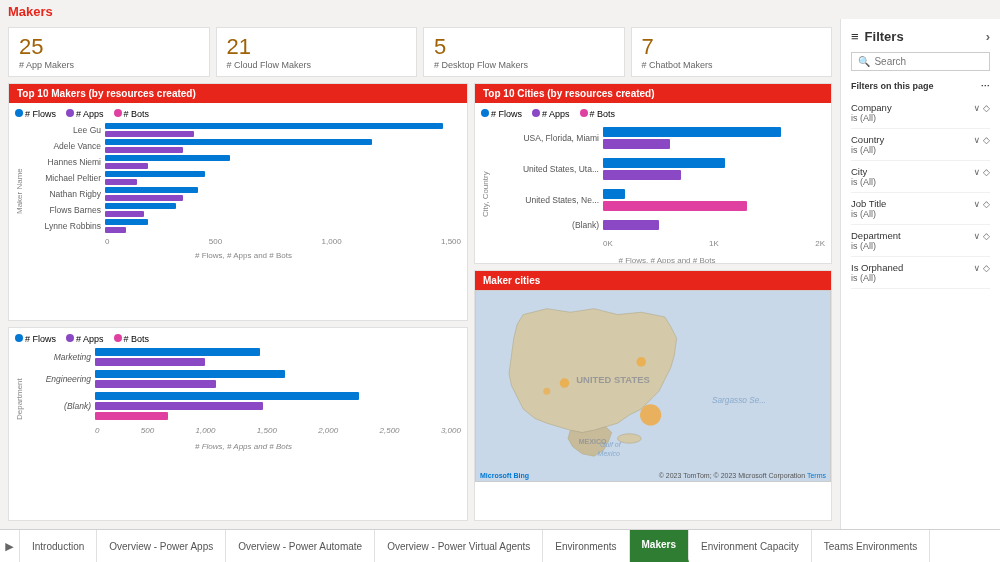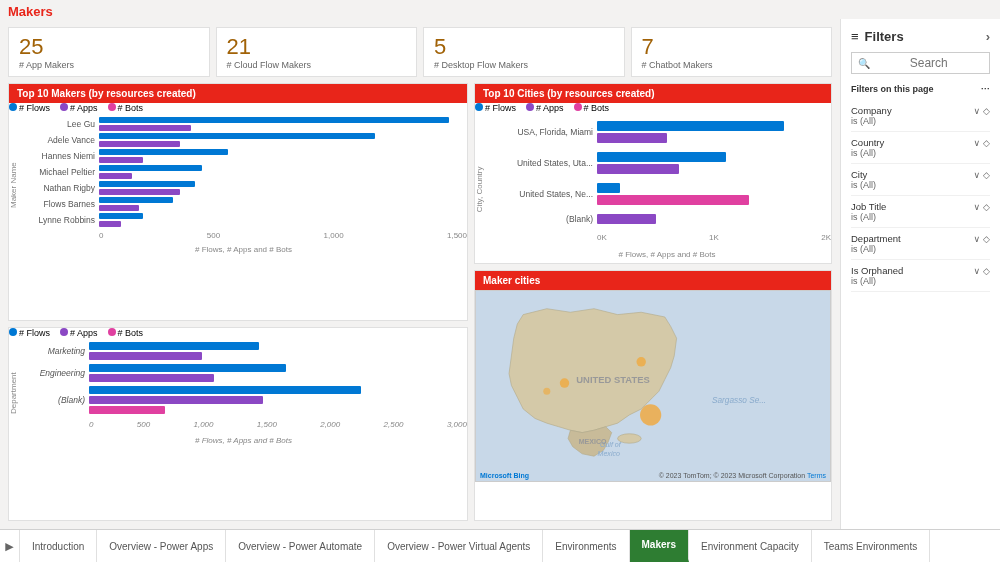--- a/index.html
+++ b/index.html
@@ -16,21 +16,21 @@
     .kpi-value { font-size: 22px; font-weight: 300; color: #a16207; line-height: 1.2; }
     .kpi-label { font-size: 9px; color: #666; }
 
     
     .charts-row { display: flex; gap: 6px; flex: 1; min-height: 0; }
     .left-charts { display: flex; flex-direction: column; gap: 6px; flex: 0 0 460px; }
     .right-charts { display: flex; flex-direction: column; gap: 6px; flex: 1; }
 
     .chart-card { background: white; border: 1px solid #e0e0e0; display: flex; flex-direction: column; overflow: hidden; }
     .chart-title { background: #e8251a; color: white; font-size: 10px; font-weight: 600; padding: 4px 8px; flex-shrink: 0; }
-    .chart-body { padding: 0; flex: 1; overflow: hidden; }
+    .chart-body { padding: 6px; flex: 1; overflow: hidden; }
 
     
     .legend { display: flex; gap: 10px; font-size: 9px; margin-bottom: 4px; align-items: center; }
     .legend-dot { width: 8px; height: 8px; border-radius: 50%; display: inline-block; margin-right: 2px; }
     .bar-row { display: flex; align-items: center; gap: 4px; }
     .bar-label { font-size: 8.5px; color: #555; text-align: right; width: 75px; flex-shrink: 0; white-space: nowrap; overflow: hidden; text-overflow: ellipsis; }
     .bar-container { flex: 1; display: flex; flex-direction: column; gap: 2px; }
     .bar { height: 6px; border-radius: 1px; }
     .bar-blue { background: #0078d4; }
     .bar-purple { background: #8b48c4; }
@@ -44,21 +44,21 @@
     .city-bar { height: 10px; border-radius: 1px; }
 
     
     .map-container { flex: 1; background: #c8d8e8; position: relative; overflow: hidden; border: 1px solid #ccc; }
     .map-svg { width: 100%; height: 100%; }
 
     
     .sidebar-title { font-size: 13px; font-weight: 600; color: #333; margin-bottom: 8px; display: flex; align-items: center; gap: 6px; }
     .sidebar-chevron { margin-left: auto; cursor: pointer; color: #666; }
     .search-box { display: flex; align-items: center; border: 1px solid #ccc; padding: 3px 6px; margin-bottom: 10px; background: white; gap: 4px; }
-    .search-box input { border: none; outline: none; font-size: 12px; width: 100%; text-align: center; }
+    .search-box input { border: none; outline: none; font-size: 10px; width: 100%; }
     .filters-header { font-size: 9px; color: #333; font-weight: 600; margin-bottom: 6px; display: flex; justify-content: space-between; }
     .filter-item { border-bottom: 1px solid #f0f0f0; padding: 5px 0; }
     .filter-name { font-size: 9.5px; color: #333; font-weight: 500; display: flex; justify-content: space-between; align-items: flex-end; }
     .filter-value { font-size: 9px; color: #666; }
     .filter-icons { display: flex; gap: 3px; color: #666; font-size: 9px; }
 
     
     .bottom-nav { background: white; border-top: 1px solid #d0d0d0; display: flex; align-items: center; height: 33px; flex-shrink: 0; }
     .nav-arrow { width: 20px; height: 100%; display: flex; align-items: center; justify-content: center; color: #666; cursor: pointer; border-right: 1px solid #e0e0e0; flex-shrink: 0; }
     .nav-tab { padding: 0 12px; height: 100%; display: flex; align-items: center; font-size: 10px; color: #555; cursor: pointer; border-right: 1px solid #e0e0e0; white-space: nowrap; }

